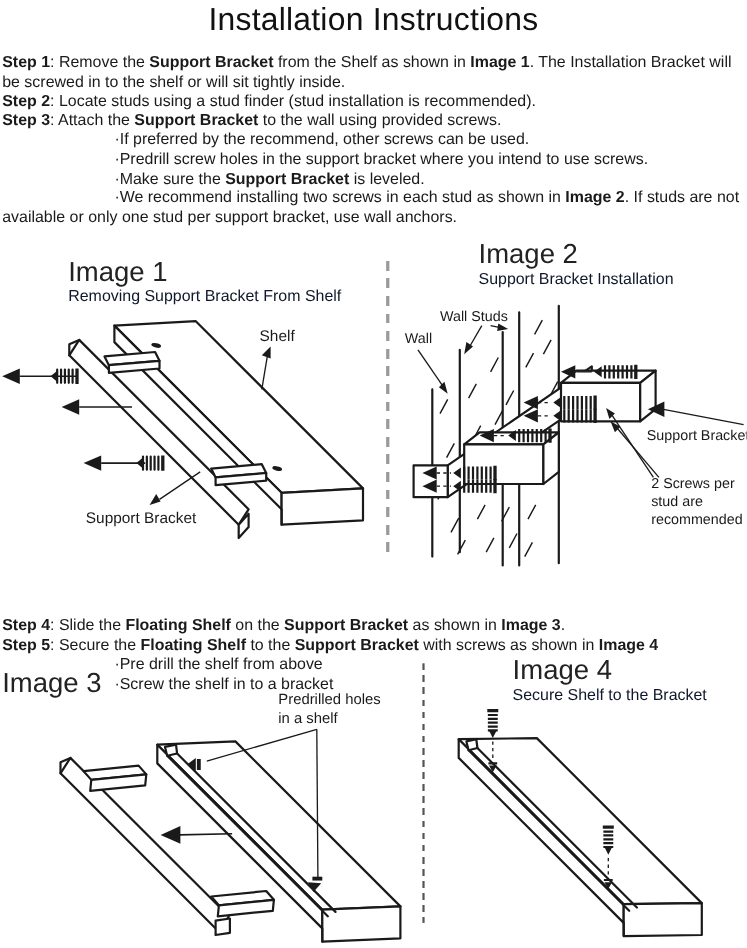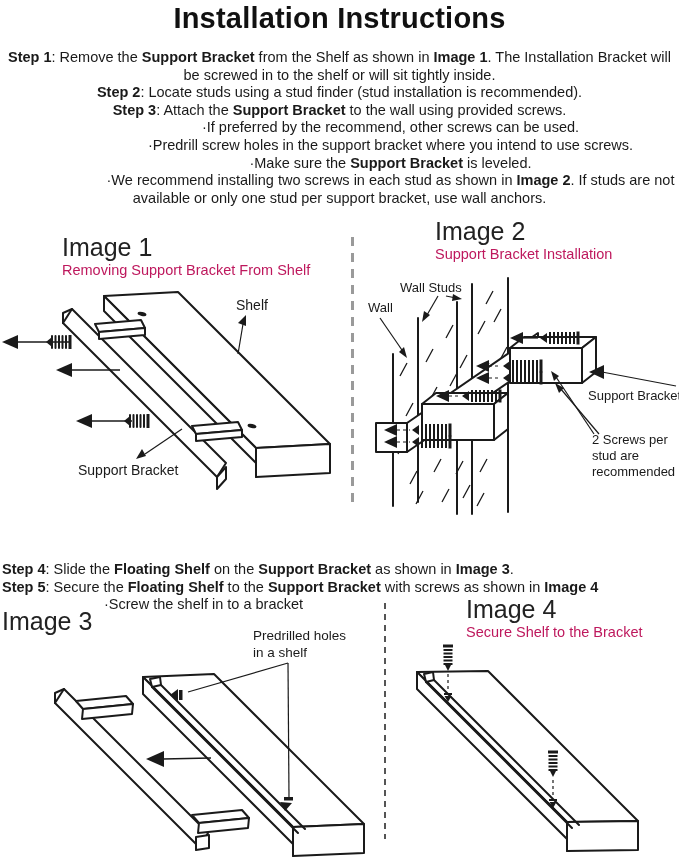--- a/index.html
+++ b/index.html
@@ -1,29 +1,29 @@
 <!DOCTYPE html>
 <html style="--ink: #1a1a1a; --divider1: #9a9a9a; --divider2: #555555; --paper: #ffffff;"><head>
 <meta charset="utf-8">
 <style>
   :root { --ink:#1a1a1a; --divider1:#9a9a9a; --divider2:#555555; --paper:#ffffff; }
   html,body { margin:0; padding:0; background:#fff; }
   .page { position:relative; width:679px; height:862px; background:var(--paper);
           overflow:hidden; font-family:"Liberation Sans", sans-serif; color:var(--ink); }
   h1.title { position:absolute; top:2px; left:0; width:679px; margin:0; text-align:center;
-             font-size:29px; font-weight:700; letter-spacing:0.2px; color:#111; }
+             font-size:29px; font-weight:400; letter-spacing:0.2px; color:#111; }
   .steps { position:absolute; left:2px; width:675px; font-size:14.5px; line-height:17.6px; }
-  .steps-top { top:49px;text-align:center; }
+  .steps-top { top:49px; }
   .steps-bottom { top:527px;margin-top:34px; }
   .steps p { margin:0; }
   .steps p.bullet { text-indent:102px; }
   .b { font-weight:700; }
   .img-head { position:absolute; }
   .img-title { font-size:25px; font-weight:400; color:#222; line-height:27px; }
-  .img-sub { font-size:14.5px; color:#be185d; margin-top:1px; }
+  .img-sub { font-size:14.5px; color:#0f172a; margin-top:1px; }
   .divider { position:absolute; }
   .divider1 { left:351px; top:237px; width:3px; height:272px;
               background:repeating-linear-gradient(to bottom, var(--divider1) 0 9px, transparent 9px 16px); }
   .divider2 { left:384px; top:603px; width:2px; height:236px;
               background:repeating-linear-gradient(to bottom, var(--divider2) 0 6px, transparent 6px 11px); }
   svg.diagram { position:absolute; color:var(--ink); }
   .face { fill:#fff; stroke:currentColor; stroke-width:2; stroke-linejoin:round; }
   .ln   { fill:none; stroke:currentColor; stroke-width:2; stroke-linecap:round; }
   .ln15 { fill:none; stroke:currentColor; stroke-width:1.5; }
   .ln1  { fill:none; stroke:currentColor; stroke-width:1.2; }
@@ -183,20 +183,21 @@
       <line class="ln1" x1="234" y1="158" x2="196" y2="101"></line>
       <polygon class="fillc" points="191,95 194,105 199,100"></polygon>
       <line class="ln1" x1="239" y1="158" x2="200" y2="112"></line>
       <polygon class="fillc" points="195,107 199,117 204,112"></polygon>
     </g>
   </svg>
 
   <div class="steps steps-bottom">
     <p class="step"><span class="b">Step 4</span><span>: Slide the </span><span class="b">Floating Shelf</span><span> on the </span><span class="b">Support Bracket</span><span> as shown in </span><span class="b">Image 3</span><span>.</span></p>
     <p class="step"><span class="b">Step 5</span><span>: Secure the </span><span class="b">Floating Shelf</span><span> to the </span><span class="b">Support Bracket</span><span> with screws as shown in </span><span class="b">Image 4</span></p>
+    <p class="bullet"><span>·Pre drill the shelf from above</span></p>
     <p class="bullet"><span>·Screw the shelf in to a bracket</span></p>
   </div>
 
   <div class="img-head" style="left:2px; top:608px;">
     <div class="img-title">Image 3</div>
   </div>
 
   <svg class="diagram" style="left:0; top:615px;" width="390" height="247" viewBox="0 0 390 247">
     <g>
       <path class="face" d="M143,62 L214,59 L364,209 L293,212 Z"></path>

